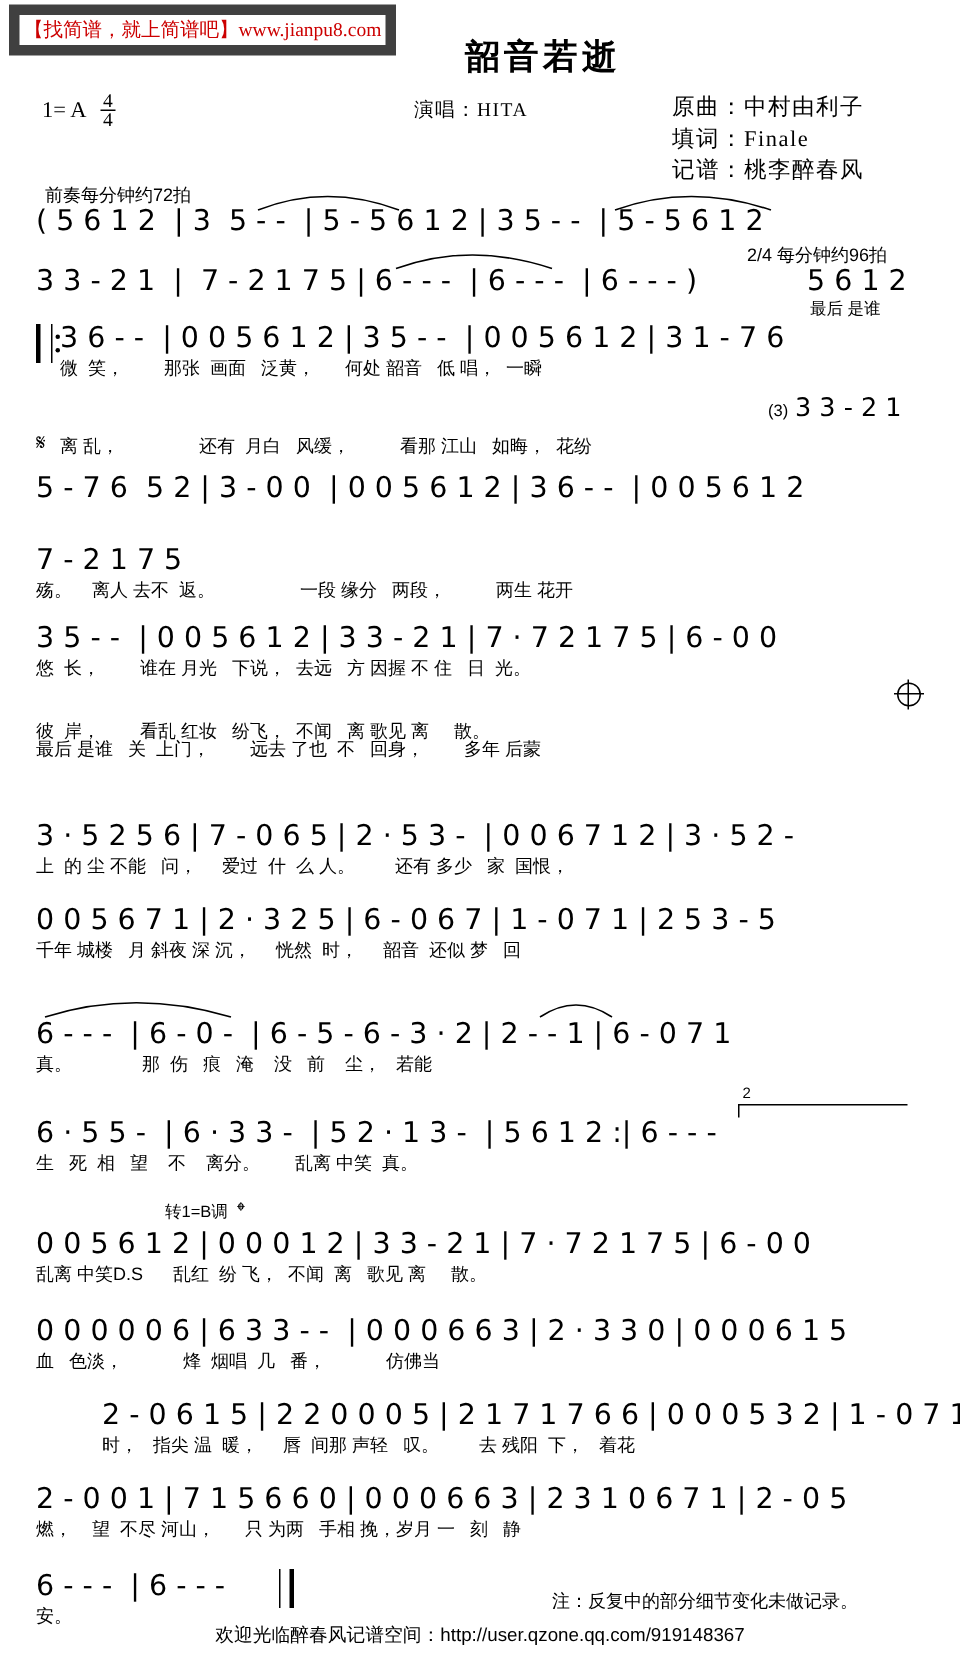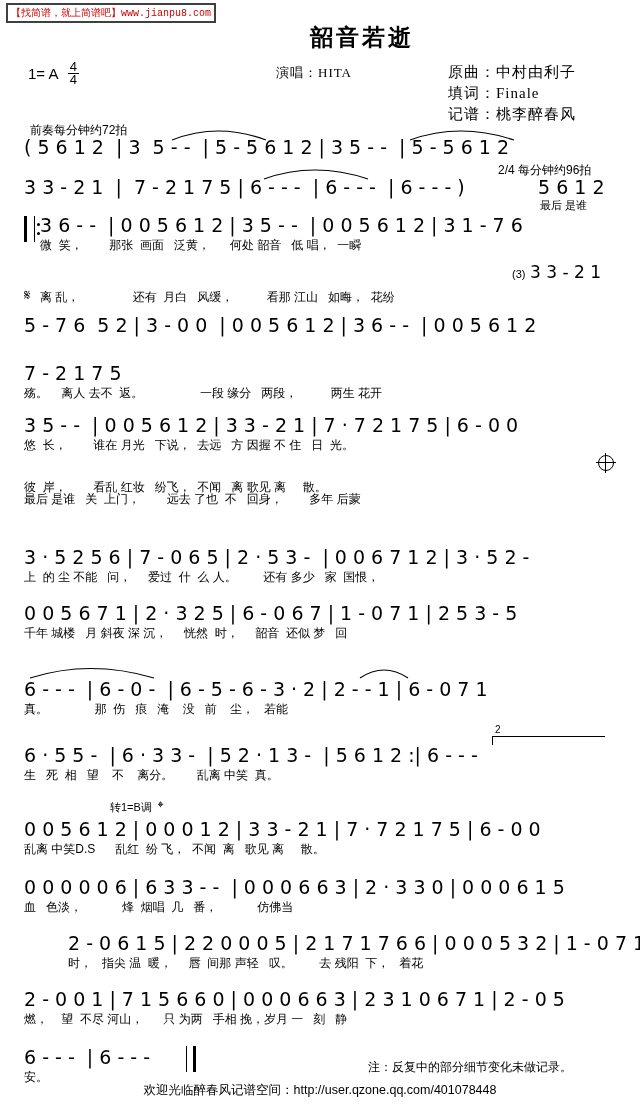--- a/index.html
+++ b/index.html
@@ -9,43 +9,43 @@
     font-family:"Liberation Serif", serif;
     color:#000;
     position:relative;
     overflow:hidden;
   }
   .sheet{position:relative;width:640px;height:1107px;}
 
   
   .banner{
     position:absolute;left:6px;top:3px;
-    border:2px solid #404040;
+    border:7px solid #404040;
     color:#c00;
-    font-size:10px;
-    font-family:Liberation Mono, monospace;
+    font-size:13px;
+    font-family:Liberation Serif, serif;
     padding:1px 3px;
     letter-spacing:0px;
     white-space:nowrap;
   }
 
   .title{
     position:absolute;top:22px;left:0;width:640px;
     text-align:center;
     font-size:23px;
     font-weight:bold;
     letter-spacing:3px;
     font-family:"DejaVu Serif", serif;
     margin-left:42px;
   }
 
   .key{
     position:absolute;left:28px;top:62px;
     font-size:15px;
-    font-family:Liberation Sans, sans-serif;
+    font-family:Liberation Serif, serif;
   }
   .key .frac{
     display:inline-block;
     vertical-align:middle;
     text-align:center;
     line-height:0.95;
     font-size:13px;
     margin-left:6px;
     position:relative;
     top:-1px;
@@ -275,14 +275,14 @@
   </div>
 
   <div class="row" style="top:1046px;">
     <div class="mus">6 - - -  | 6 - - -</div>
     <div class="lyr">安。</div>
   </div>
   <div class="finalbar" style="left:186px;top:1046px;"></div>
 
   <div class="tailnote">注：反复中的部分细节变化未做记录。</div>
 
-  <div class="footer">欢迎光临醉春风记谱空间：http://user.qzone.qq.com/401078448</div>
+  <div class="footer">欢迎光临醉春风记谱空间：http://user.qzone.qq.com/919148367</div>
 </div>
 
 </body></html>

